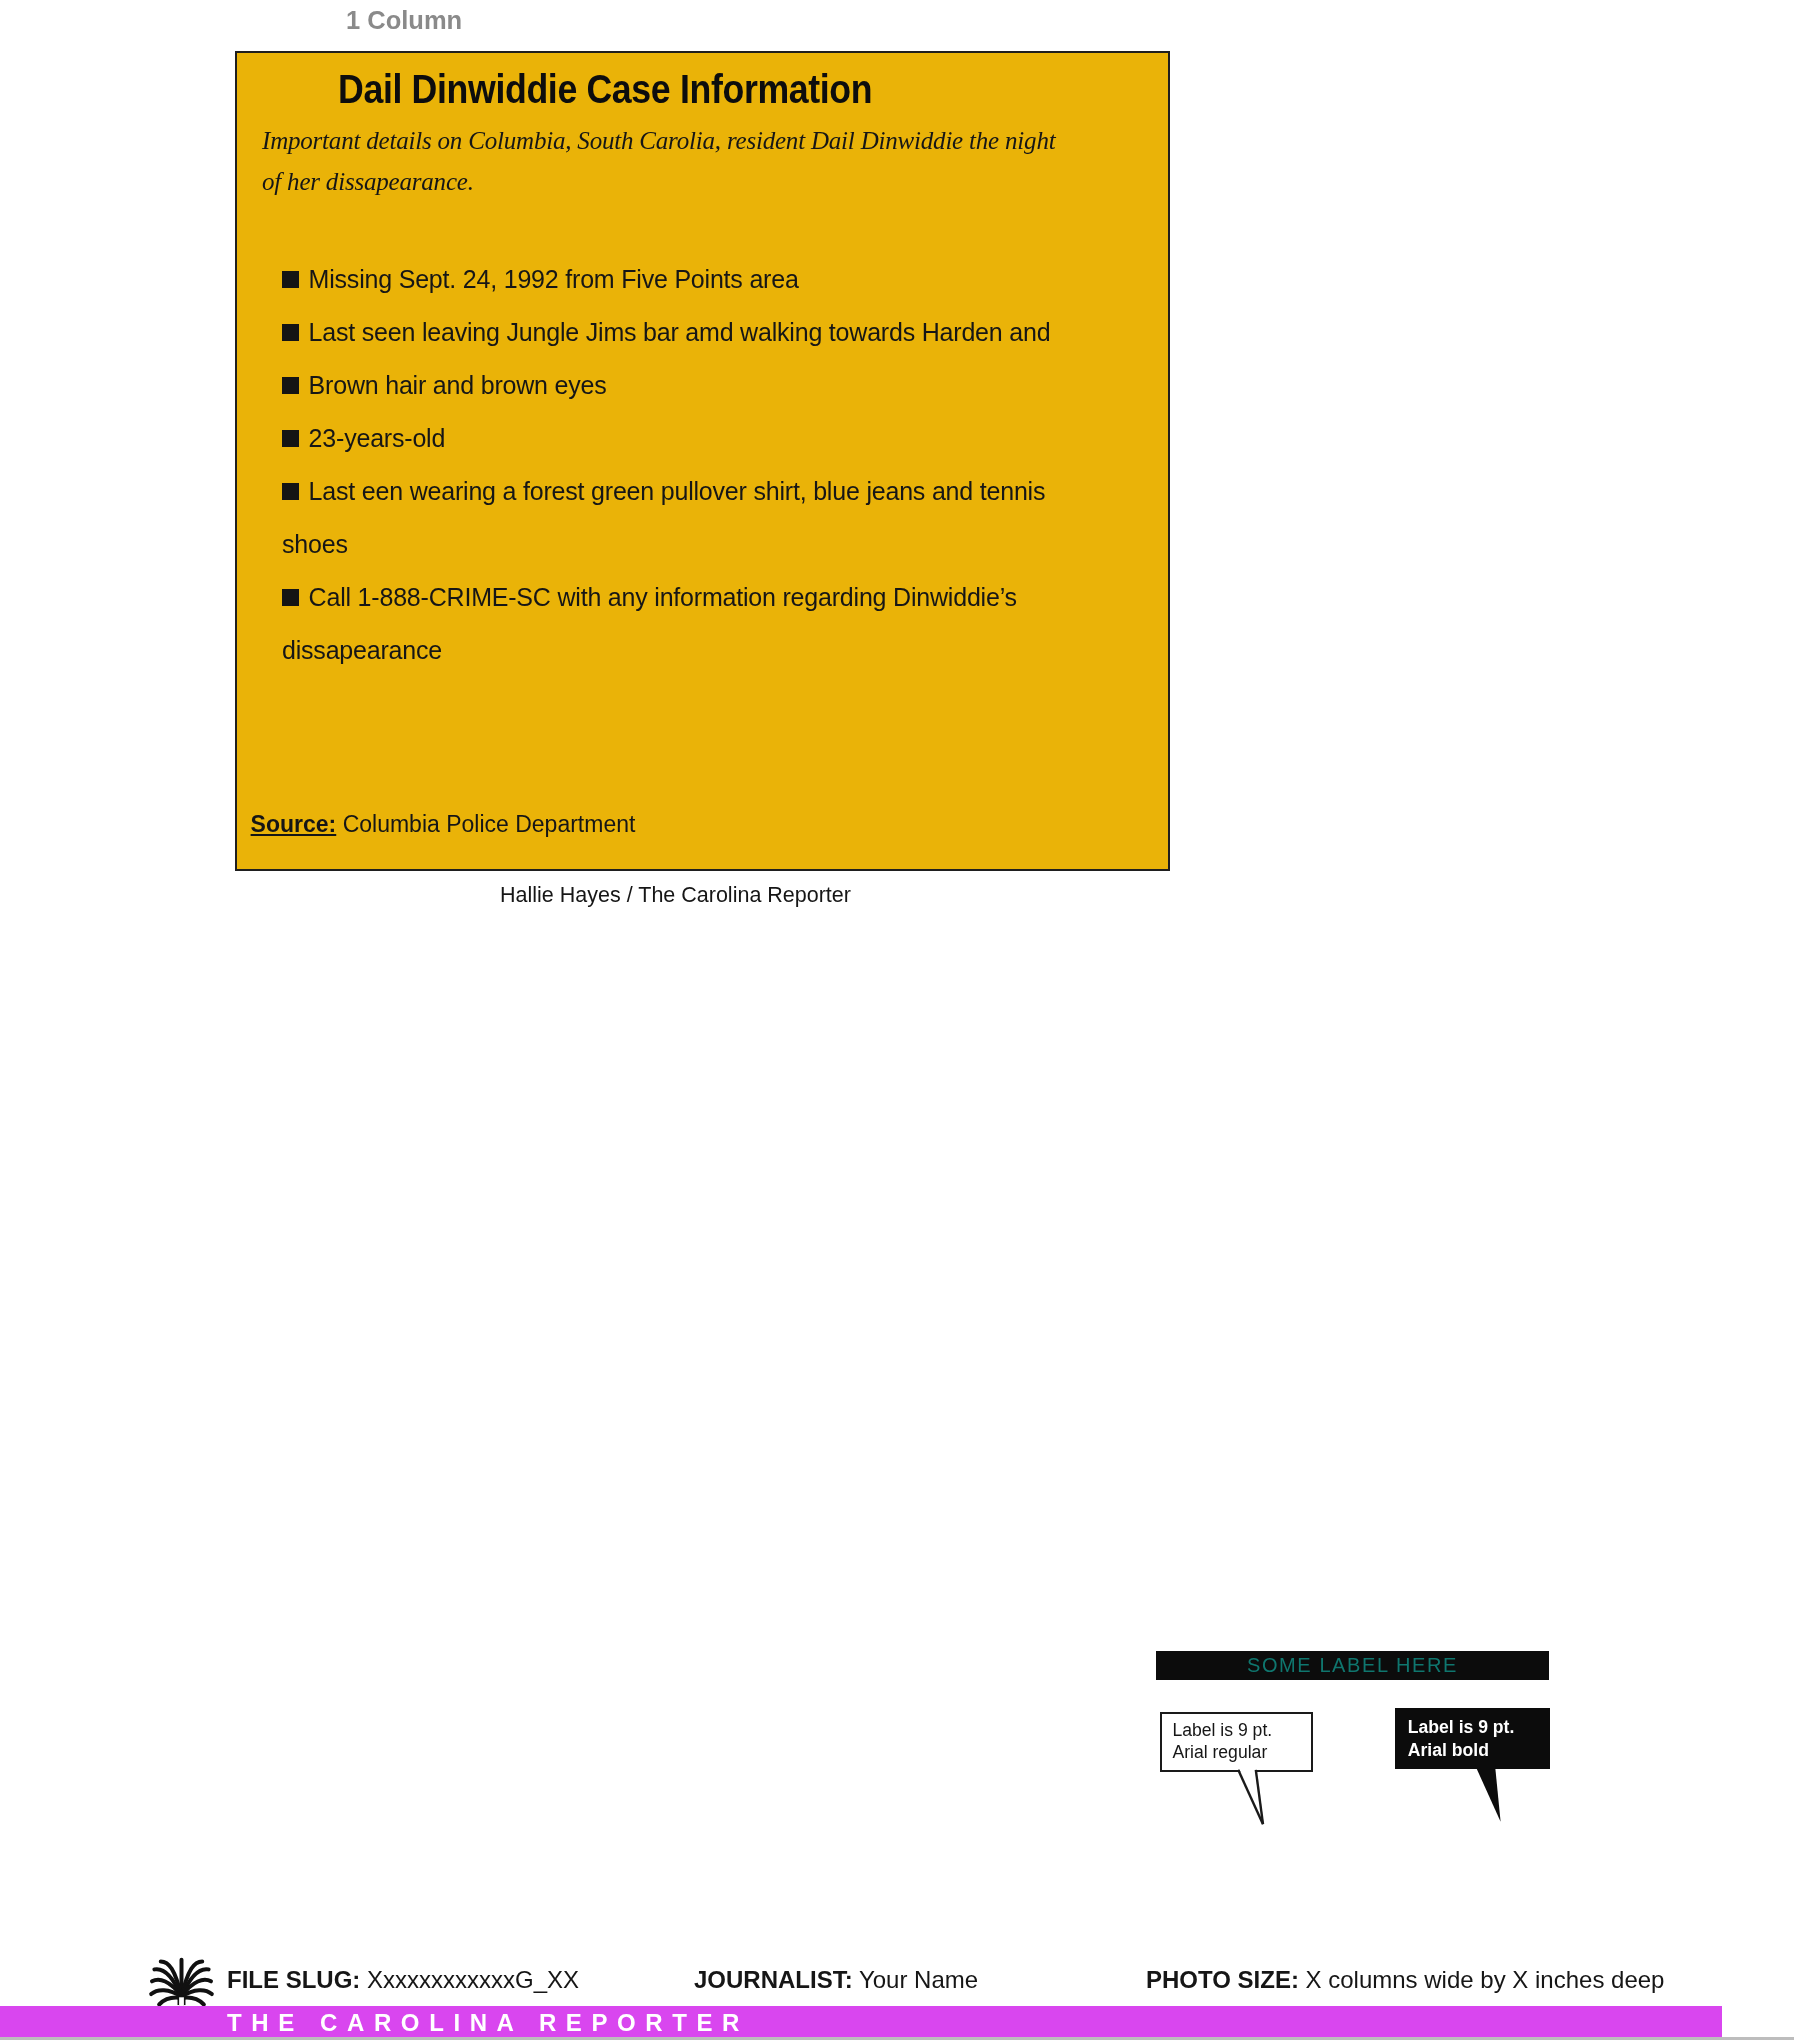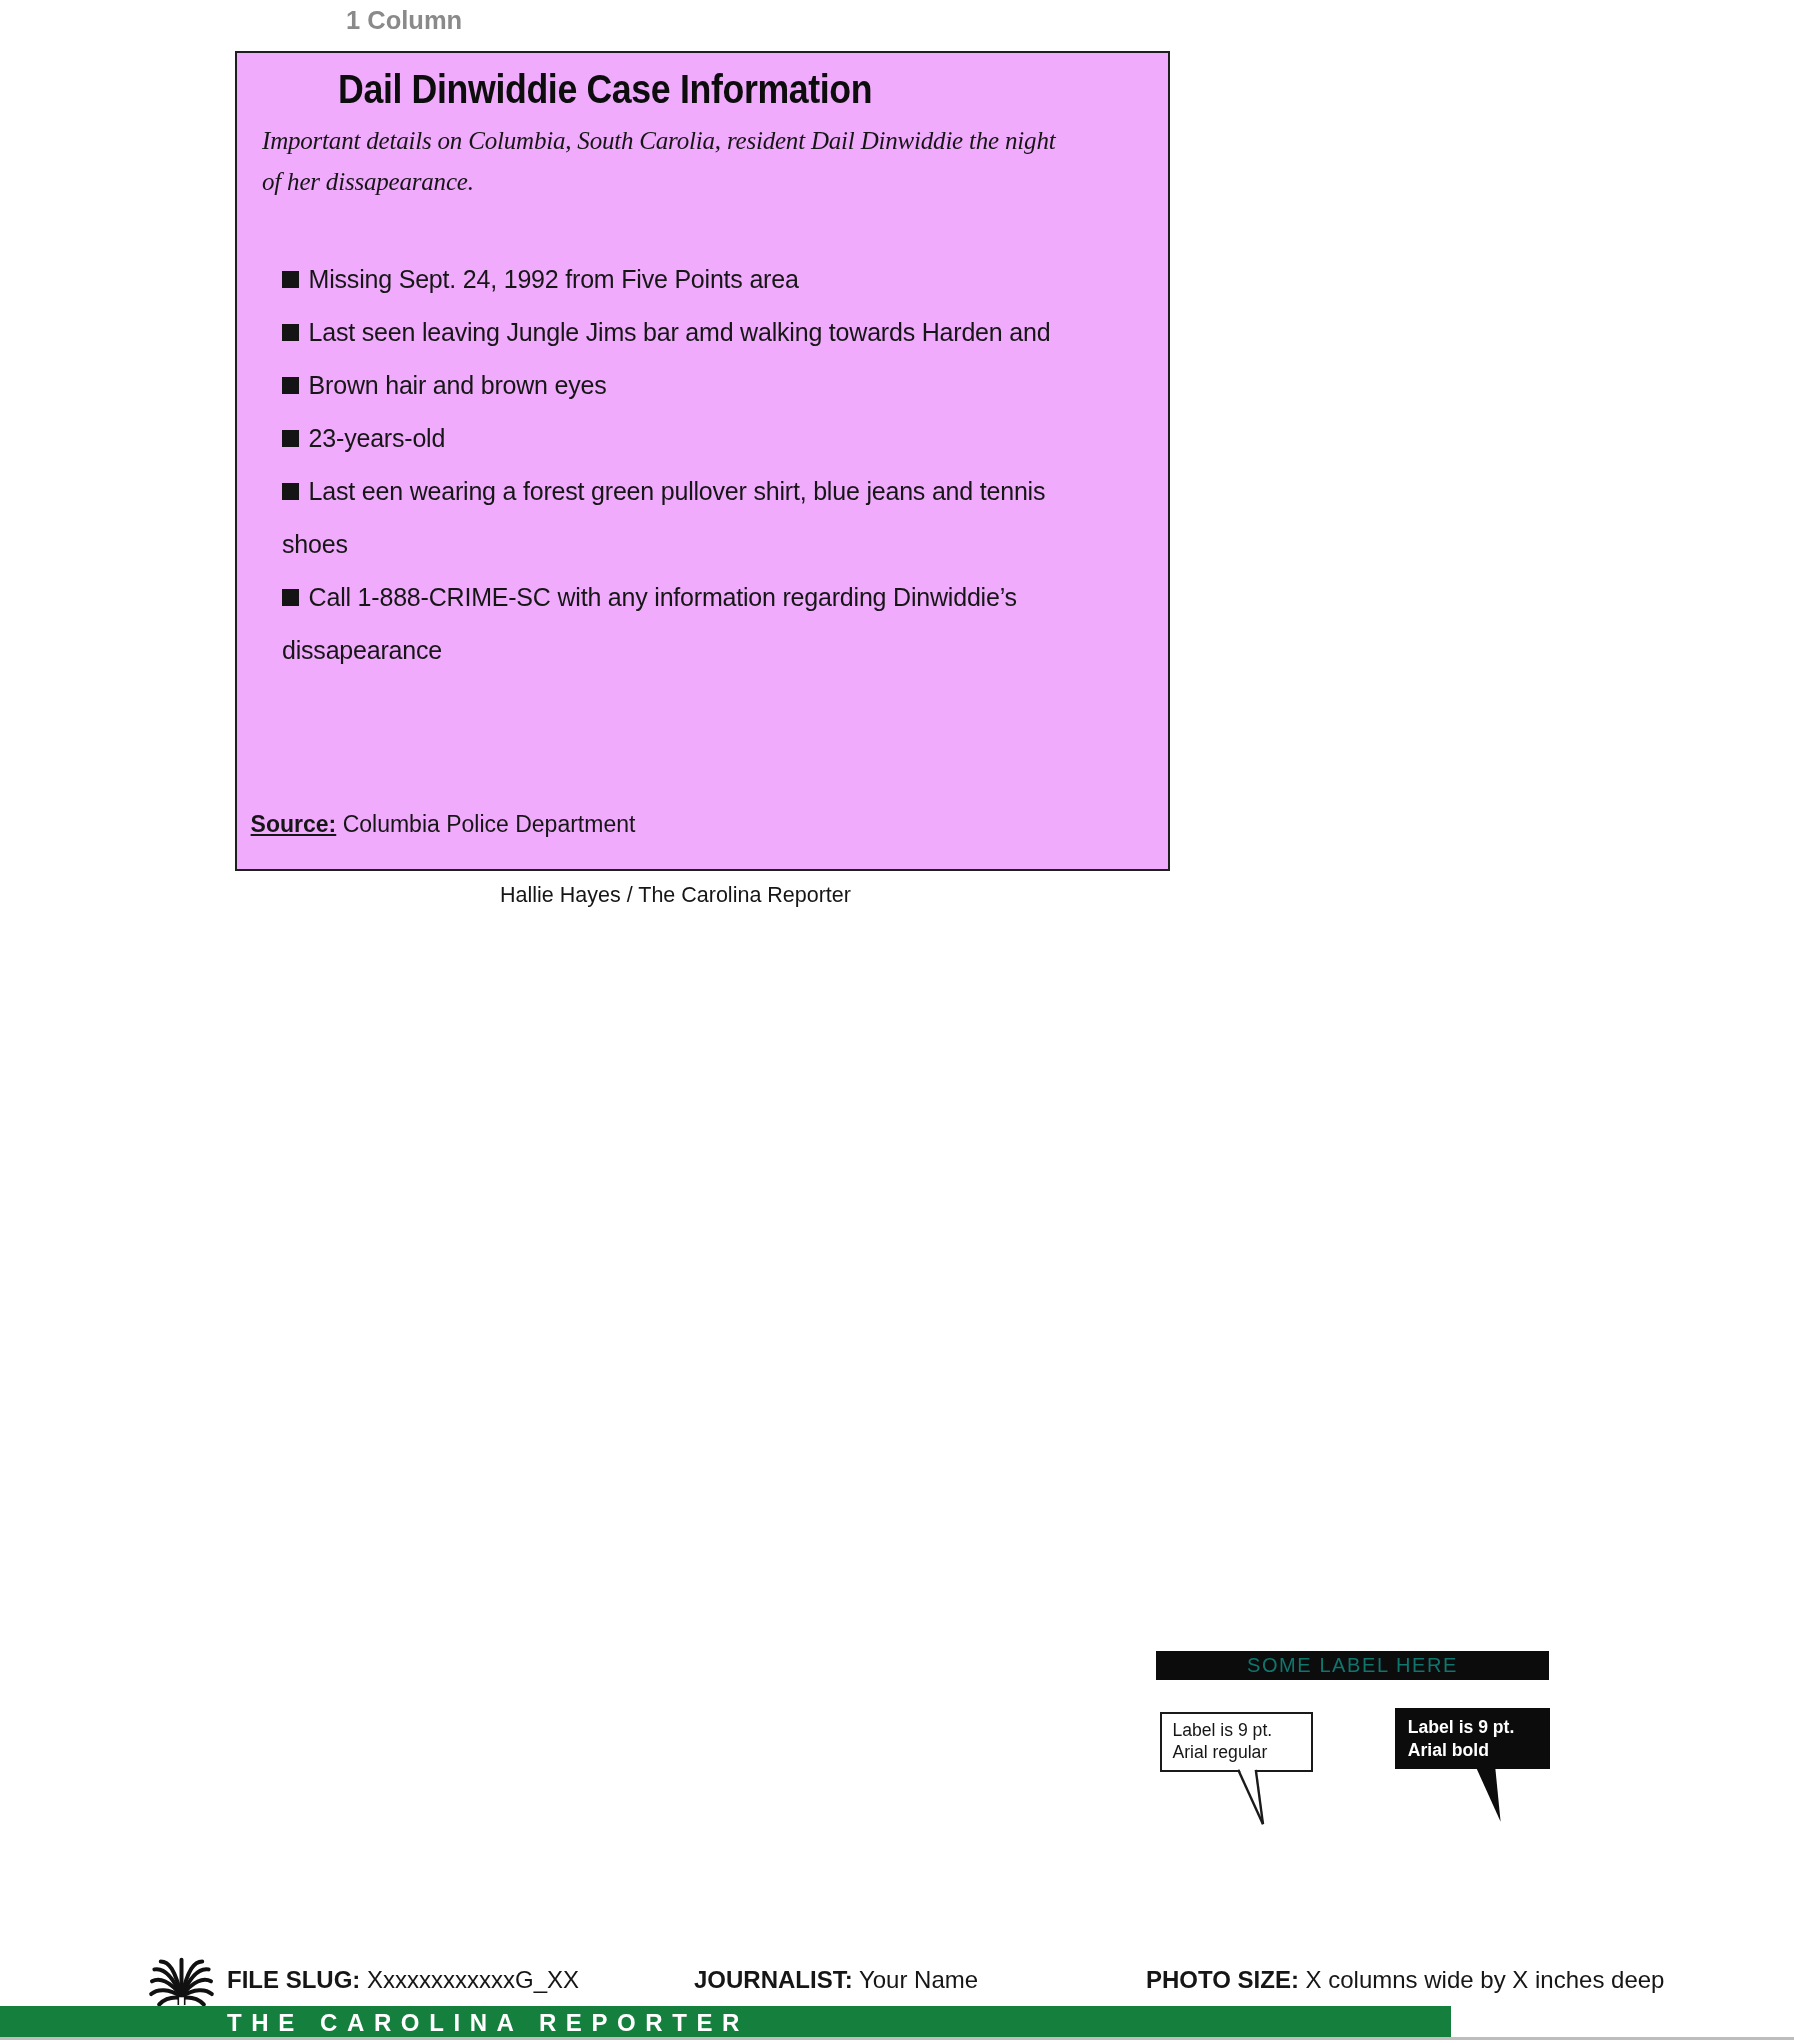--- a/index.html
+++ b/index.html
@@ -2,21 +2,21 @@
 <html style="font-size:12.8px"><head>
 <meta charset="utf-8">
 <style>
   html,body{margin:0;padding:0;background:#ffffff;}
   .page{position:relative;width:1795px;height:2043px;background:#ffffff;overflow:hidden;
         font-family:"Liberation Sans",sans-serif;color:#161616;}
 
   .column-label{position:absolute;left:346px;top:6.4px;font-size:25.5px;font-weight:bold;color:#8a8a8a;}
 
   .infobox{position:absolute;left:235px;top:51px;width:935px;height:820px;
-           border:2.4px solid #1f1f1f;background:#f0abfc;box-sizing:border-box;}
+           border:2.4px solid #1f1f1f;background:#eab308;box-sizing:border-box;}
   .infobox-title{position:absolute;left:101px;top:12.8px;font-size:41px;font-weight:bold;
                  white-space:nowrap;transform:scaleX(0.87);transform-origin:left center;
                  letter-spacing:-0.4px;color:#0d0d0d;}
   .infobox-subtitle{position:absolute;left:25px;top:67px;font-family:"Liberation Serif",serif;
                     font-style:italic;font-size:25px;line-height:41px;letter-spacing:-0.2px;white-space:nowrap;}
   .bullet-list{position:absolute;left:45px;top:200px;font-size:25px;line-height:53px;
                letter-spacing:-0.2px;white-space:nowrap;}
   .bullet-line{height:53px;}
   .sq{display:inline-block;width:17px;height:17px;background:#141414;margin-right:9.6px;}
   .source-line{position:absolute;left:13.6px;top:758px;font-size:23px;}
@@ -32,21 +32,21 @@
                    font-size:17.6px;line-height:22.3px;padding:4.8px 0 0 10.4px;}
   .callout-bold{position:absolute;left:1395px;top:1708px;width:155px;height:61px;background:#0c0c0c;
                 color:#ffffff;font-weight:bold;font-size:17.6px;line-height:23px;
                 padding:8px 0 0 12.8px;box-sizing:border-box;}
   .tail-svg{position:absolute;}
 
   .footer-text{position:absolute;top:1965px;font-size:24px;line-height:29px;white-space:nowrap;}
   .footer-text b{font-weight:bold;text-align:center;}
   .fs-slug{left:227px;} .fs-journalist{left:694px;} .fs-photo{left:1146px;}
 
-  .masthead-bar{position:absolute;left:0;top:2006px;width:1451px;height:32px;background:#15803d;}
+  .masthead-bar{position:absolute;left:0;top:2006px;width:1722px;height:32px;background:#d946ef;}
   .masthead-text{position:absolute;left:227px;top:0;color:#ffffff;font-weight:bold;font-size:24px;
                  letter-spacing:9.6px;line-height:33px;white-space:nowrap;}
   .bottom-strip{position:absolute;left:0;top:2037px;width:1795px;height:3.2px;background:#bdbdbd;}
   .palm-logo{position:absolute;left:148px;top:1955px;}
 </style>
 </head>
 <body>
 
 <div class="page">
 

